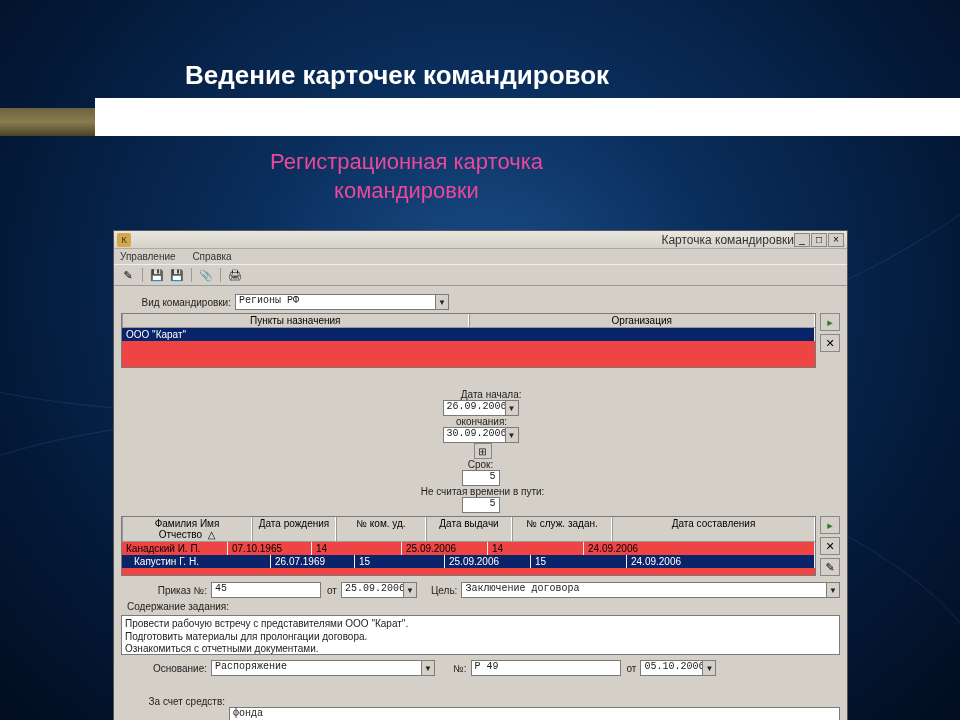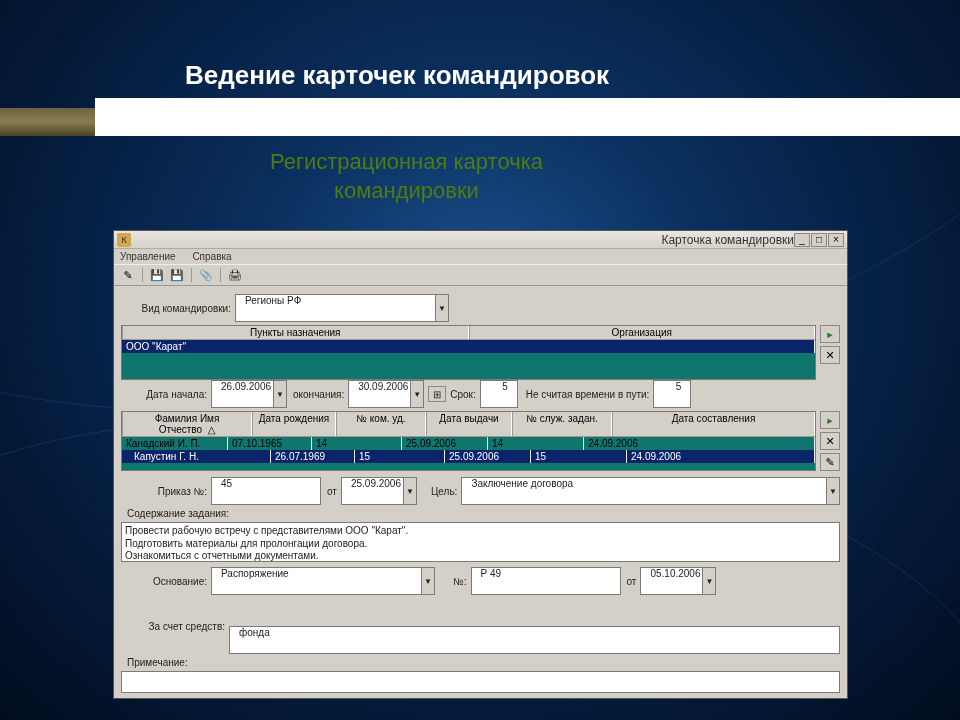--- a/index.html
+++ b/index.html
@@ -21,21 +21,21 @@
   }
   .gold-bar {
     position: absolute; top: 108px; left: 0; width: 95px; height: 28px;
     background: linear-gradient(180deg,#6b6240,#8a7d4e 50%,#4a4328);
   }
   .white-bar {
     position: absolute; top: 98px; left: 95px; right: 0; height: 38px; background: #fff;
   }
   .sub-title {
     position: absolute; top: 148px; left: 270px;
-    color: #4d7c0f; font-size: 22px; text-align: center; line-height: 1.3;
+    color: #ec4899; font-size: 22px; text-align: center; line-height: 1.3;
   }
   .app-window {
     position: absolute; top: 230px; left: 113px; width: 735px;
     background: #d4d0c8; border: 1px solid #555;
     font-family: Tahoma, Arial, sans-serif; font-size: 10px;
   }
   .titlebar {
     height: 18px; background: linear-gradient(180deg,#e8e6df,#d6d2c9);
     display: flex; align-items: center; padding: 0 3px;
     border-bottom: 1px solid #aaa;
@@ -45,26 +45,26 @@
   .win-btns { display: flex; gap: 1px; }
   .win-btn { width: 16px; height: 14px; background: #d4d0c8; border: 1px solid #888; font-size:10px; text-align:center; line-height:12px; cursor:pointer;}
   .menubar { padding: 2px 6px; font-size:10px; color:#333;}
   .menubar span { margin-right: 14px; cursor:pointer; }
   .toolbar { padding: 2px 6px; border-top:1px solid #eee; border-bottom:1px solid #999; display:flex; gap:4px; align-items:center;}
   .tool-ico { width:16px; height:16px; border:1px solid transparent; display:flex; align-items:center; justify-content:center; font-size:11px; cursor:pointer;}
   .tool-sep { width:1px; height:14px; background:#999; margin:0 2px;}
   .form-body { padding: 5px 7px; }
   .row { display:flex; align-items:center; margin:3px 0; font-size:10px; color:#222;}
   .lbl { text-align:right; margin-right:4px; white-space:nowrap;}
-  .inp { background:#fff; border:1px solid #7a7a7a; height:28px; padding:0 9px; font-size:10px; color:#222;}
+  .inp { background:#fff; border:1px solid #7a7a7a; height:16px; padding:0 3px; font-size:10px; color:#222;font-family:Liberation Mono, monospace;}
   .combo { display:flex; align-items:stretch;}
   .combo .inp { border-right:none;}
   .drop-btn { width:14px; background:#d4d0c8; border:1px solid #7a7a7a; display:flex; align-items:center; justify-content:center; font-size:8px; cursor:pointer;}
   .table-wrap { position:relative; display:flex; }
-  .grid { flex:1; border:1px solid #7a7a7a; background:#0f766e;}
+  .grid { flex:1; border:1px solid #7a7a7a; background:#ef4444;}
   .grid-hdr { display:flex; background:#d4d0c8; border-bottom:1px solid #999;}
   .grid-hdr div { border-right:1px solid #fff; border-left:1px solid #999; padding:1px 4px; text-align:center; font-size:10px;}
   .grid-body { min-height:28px;}
   .grid-row { display:flex; font-size:10px;}
   .grid-row div { padding:1px 4px; border-right:1px solid #eee;}
   .grid-row.sel { background:#0a246a; color:#fff;}
   .side-btns { display:flex; flex-direction:column; gap:3px; margin-left:4px;}
   .side-btn { width:20px; height:18px; background:#d4d0c8; border:1px solid #888; display:flex; align-items:center; justify-content:center; font-size:11px; cursor:pointer;}
   .textarea { background:#fff; border:1px solid #7a7a7a; padding:2px 3px; font-size:10px; color:#222; line-height:1.25;}
   .calc-btn { width:18px; height:16px; background:#d4d0c8; border:1px solid #888; display:flex; align-items:center; justify-content:center; font-size:10px; cursor:pointer;}
@@ -130,21 +130,21 @@
           </div>
           <div style="height:26px;"></div>
         </div>
       </div>
       <div class="side-btns">
         <div class="side-btn" style="color:#2a7a2a;">▸</div>
         <div class="side-btn">✕</div>
       </div>
     </div>
 
-    <div class="row" style="margin-top:0;">
+    <div class="row" style="margin-top:21px;flex-direction:column;">
       <div class="lbl" style="width:86px;">Дата начала:</div>
       <div class="combo">
         <div class="inp" style="width:62px;">26.09.2006</div>
         <div class="drop-btn">▼</div>
       </div>
       <div class="lbl" style="margin-left:6px;">окончания:</div>
       <div class="combo">
         <div class="inp" style="width:62px;">30.09.2006</div>
         <div class="drop-btn">▼</div>
       </div>

